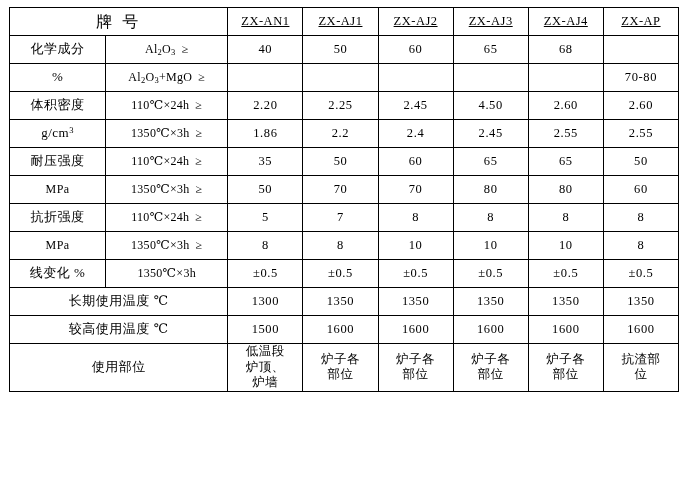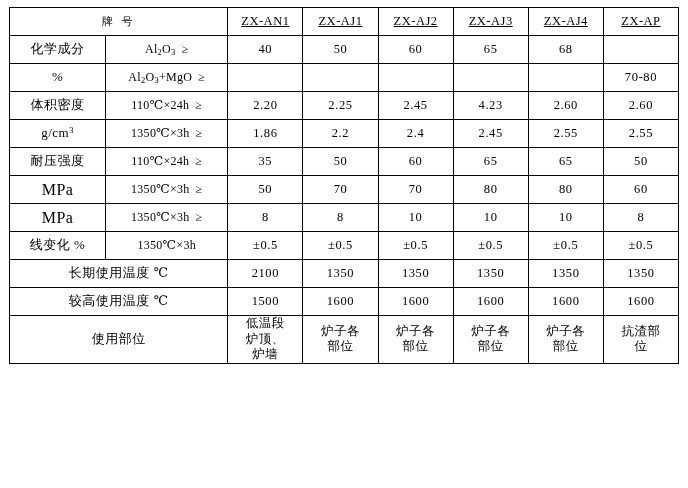--- a/index.html
+++ b/index.html
@@ -40,36 +40,36 @@
 
   .rowlabel {
     font-size: 13px;
     letter-spacing: 0.5px;
   }
   .condition {
     font-size: 12px;
     letter-spacing: 0.3px;
   }
   .head-name {
-    font-size: 11px;
+    font-size: 16px;
     letter-spacing: 3px;
   }
   .head-grade {
     font-size: 12.5px;
     letter-spacing: 0.5px;
     text-decoration: underline;
   }
   .val {
     font-size: 12.5px;
     letter-spacing: 0.6px;
   }
   .ge { margin-left: 6px; }
   sub { font-size: 8.5px; vertical-align: -0.25em; }
   sup { font-size: 8.5px; vertical-align: 0.45em; }
-  .unit-row { font-size: 16px; }
+  .unit-row { font-size: 12px; }
   .usage {
     font-size: 12.5px;
     line-height: 1.45;
     letter-spacing: 0.5px;
   }
   .tall { height: 86px; }
   .nowrap { white-space: nowrap; margin-top: 16px; }
 </style>
 </head>
 <body>
@@ -125,21 +125,21 @@
       </tr>
 
       <tr>
         <td class="rowlabel">体积密度</td>
         <td class="condition nowrap">
           <span>110℃×24h</span><span class="ge">≥</span>
         </td>
         <td class="val">2.20</td>
         <td class="val">2.25</td>
         <td class="val">2.45</td>
-        <td class="val">4.23</td>
+        <td class="val">4.50</td>
         <td class="val">2.60</td>
         <td class="val">2.60</td>
       </tr>
 
       <tr>
         <td class="rowlabel">
           <span>g/cm<sup>3</sup></span>
         </td>
         <td class="condition nowrap">
           <span>1350℃×3h</span><span class="ge">≥</span>
@@ -171,20 +171,32 @@
           <span>1350℃×3h</span><span class="ge">≥</span>
         </td>
         <td class="val">50</td>
         <td class="val">70</td>
         <td class="val">70</td>
         <td class="val">80</td>
         <td class="val">80</td>
         <td class="val">60</td>
       </tr>
 
+      <tr>
+        <td class="rowlabel">抗折强度</td>
+        <td class="condition nowrap">
+          <span>110℃×24h</span><span class="ge">≥</span>
+        </td>
+        <td class="val">5</td>
+        <td class="val">7</td>
+        <td class="val">8</td>
+        <td class="val">8</td>
+        <td class="val">8</td>
+        <td class="val">8</td>
+      </tr>
 
       <tr>
         <td class="rowlabel unit-row">MPa</td>
         <td class="condition nowrap">
           <span>1350℃×3h</span><span class="ge">≥</span>
         </td>
         <td class="val">8</td>
         <td class="val">8</td>
         <td class="val">10</td>
         <td class="val">10</td>
@@ -199,21 +211,21 @@
         <td class="val">±0.5</td>
         <td class="val">±0.5</td>
         <td class="val">±0.5</td>
         <td class="val">±0.5</td>
         <td class="val">±0.5</td>
       </tr>
 
 
       <tr>
         <td colspan="2" class="rowlabel">长期使用温度  ℃</td>
-        <td class="val">2100</td>
+        <td class="val">1300</td>
         <td class="val">1350</td>
         <td class="val">1350</td>
         <td class="val">1350</td>
         <td class="val">1350</td>
         <td class="val">1350</td>
       </tr>
 
       <tr>
         <td colspan="2" class="rowlabel">较高使用温度  ℃</td>
         <td class="val">1500</td>

